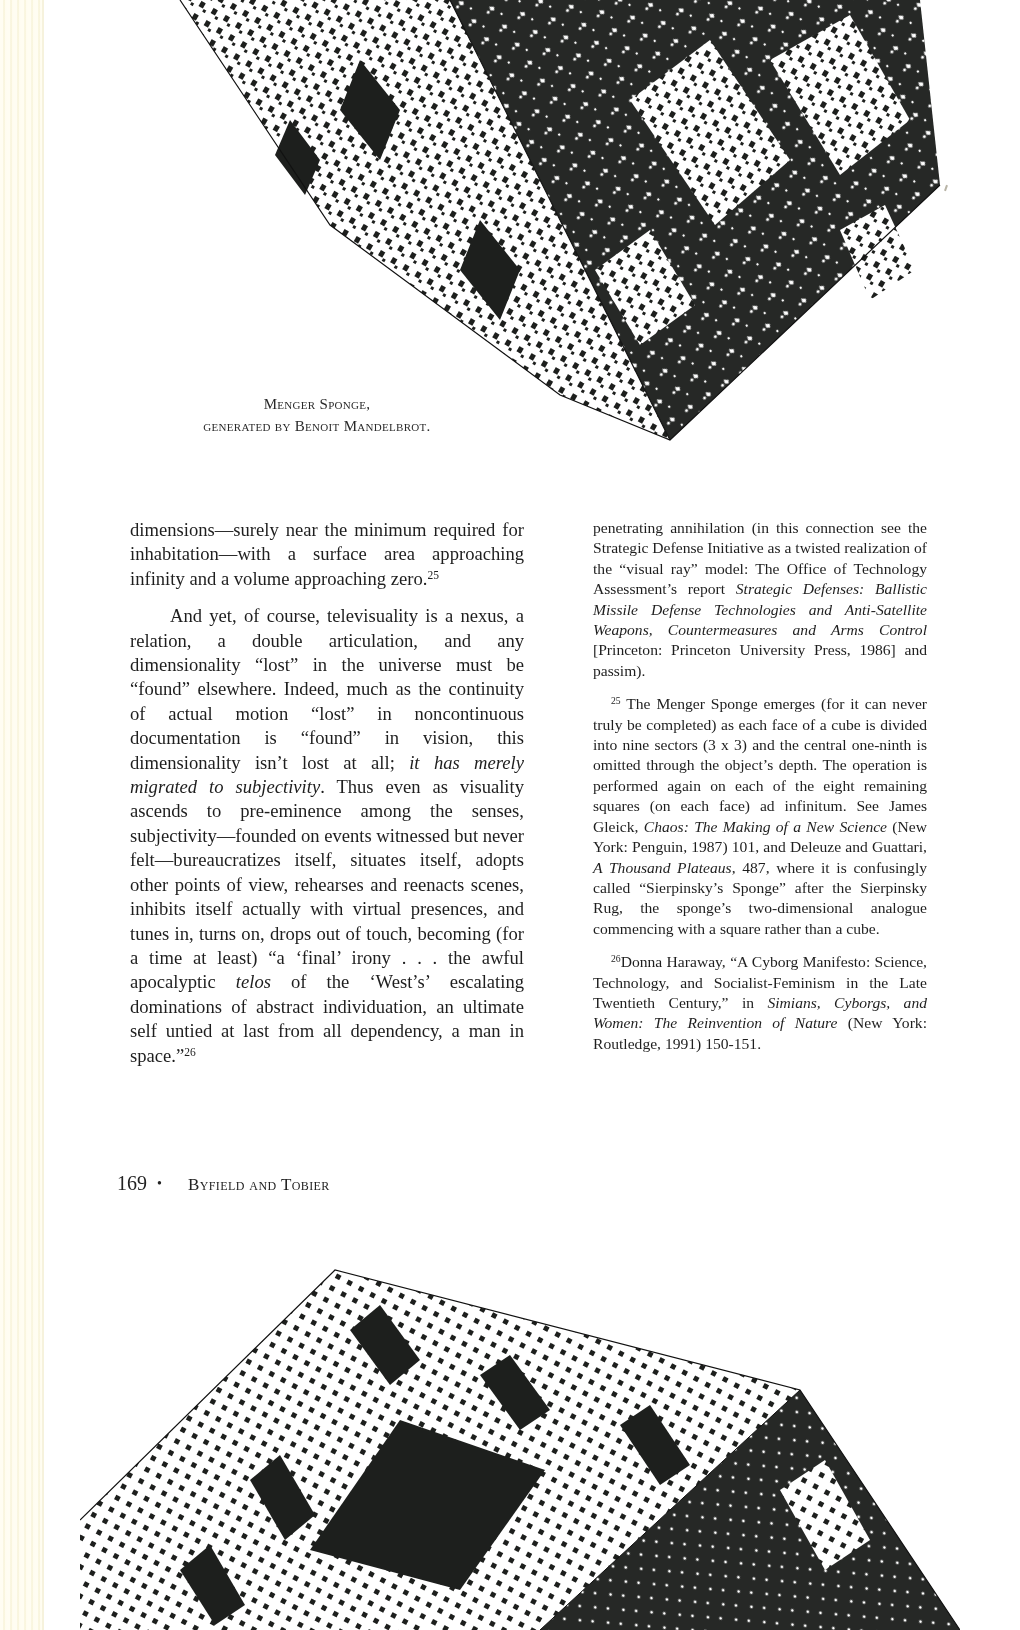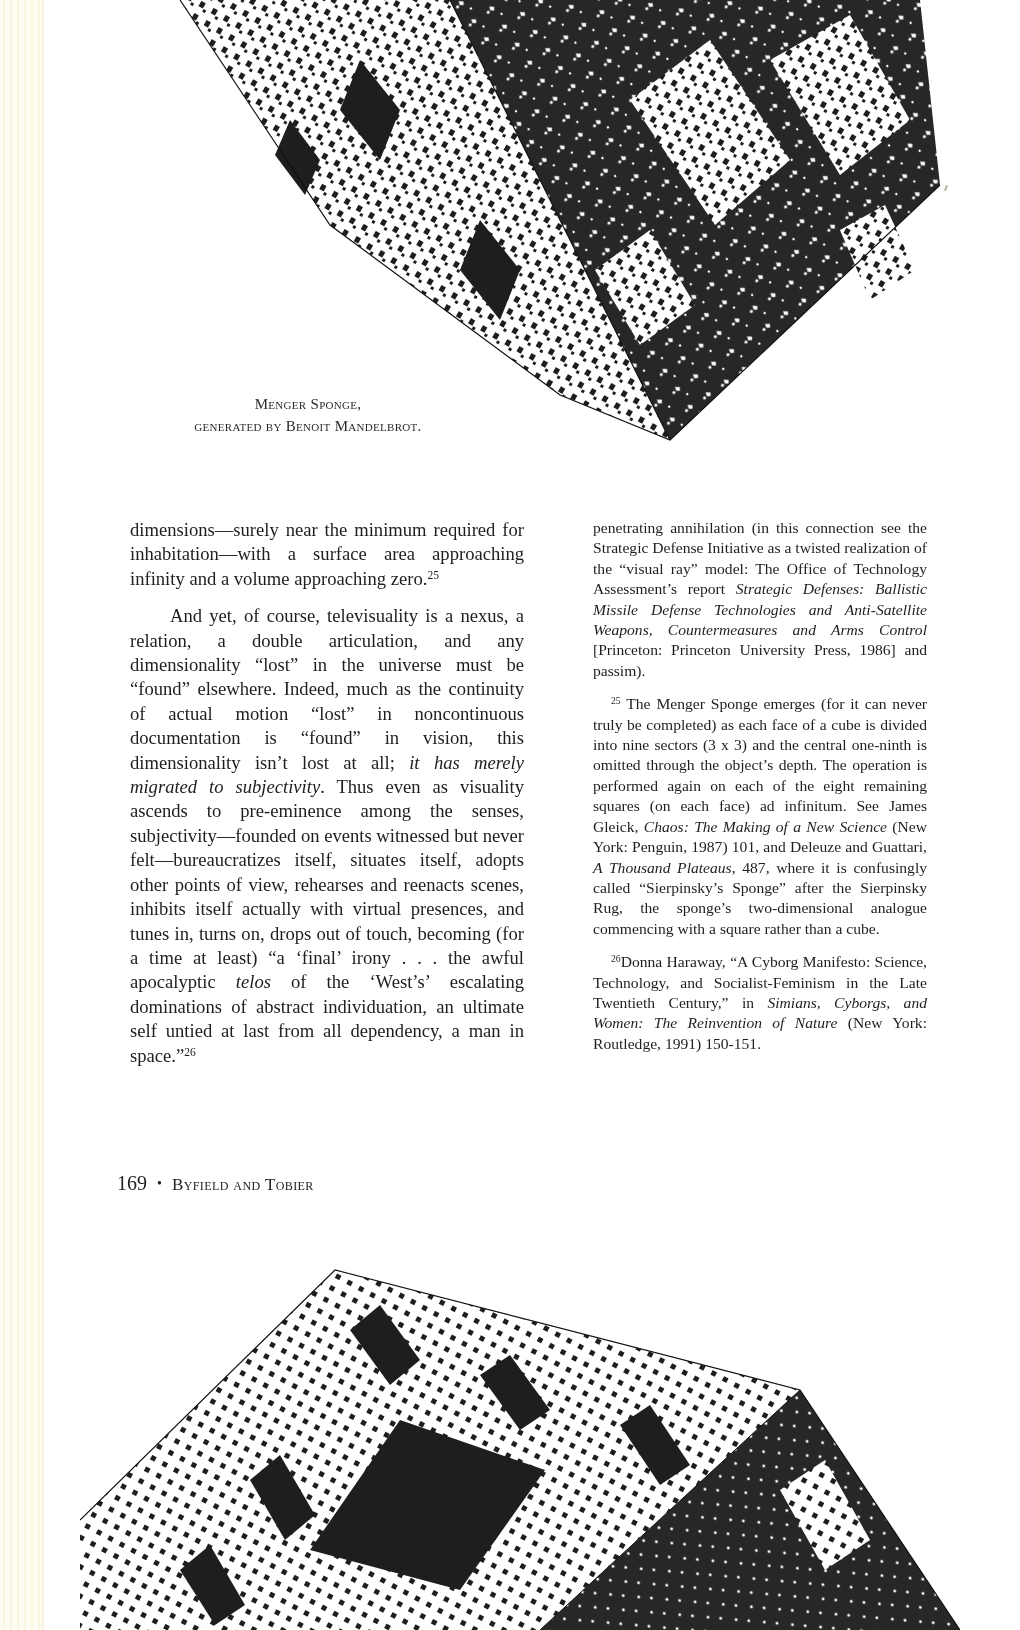--- a/index.html
+++ b/index.html
@@ -12,39 +12,39 @@
   .page-edges {
     position: absolute; left: 0; top: 0; width: 44px; height: 1630px;
     background: repeating-linear-gradient(90deg, #fffdf2 0px, #fffdf2 3px, #f4efcf 4px, #fffcee 5px, #fffdf2 7px);
   }
   .page-edges::after {
     content: ""; position: absolute; right: 0; top: 0; width: 2px; height: 100%; background: #f6f2dc;
   }
   .sponge-top { position: absolute; left: 150px; top: 0; width: 830px; height: 460px; }
   .sponge-bottom { position: absolute; left: 80px; top: 1250px; width: 880px; height: 380px; }
   .caption {
-    position: absolute; left: 138px; top: 393px; width: 340px; text-align: center;
+    position: absolute; left: 147px; top: 393px; width: 340px; text-align: center;
     font-family: "Liberation Serif", serif; font-variant: small-caps;
     font-size: 15px; line-height: 22px; color: #2a2a2a; letter-spacing: 0.3px;
   }
   .col {
     position: absolute; text-align: justify;
     font-family: "Liberation Serif", serif;
   }
   .col-left { left: 117px; top: 505px; width: 420px; font-size: 18.6px; line-height: 24.4px; }
   .col-right { left: 580px; top: 505px; width: 360px; font-size: 15.6px; line-height: 20.4px; font-family: Liberation Serif, serif; }
   .col p { margin: 13px; }
   .indent { text-indent: 40px; }
   .fn { text-indent: 18px; }
   sup { font-size: 0.62em; line-height: 0; vertical-align: 0.55em; }
   .footer {
     position: absolute; left: 117px; top: 1172px;
     font-family: "Liberation Serif", serif; font-size: 20px; color: #222;
   }
-  .footer .author { font-variant: small-caps; font-size: 17px; letter-spacing: 0.4px; }
+  .footer .author { font-variant: small-caps; font-size: 17px; letter-spacing: 0.4px; margin-left: 16px; }
   .footer .bullet { margin: 0 10px; font-size: 14px; vertical-align: 2px; }
   .speck { position: absolute; left: 945px; top: 185px; width: 2px; height: 6px; background: #b8b4a6; transform: rotate(20deg); }
 </style>
 </head>
 <body>
 
 <div class="page-edges"></div>
 
 <svg class="sponge-top" viewBox="0 0 830 460" xmlns="http://www.w3.org/2000/svg">
   <defs>

